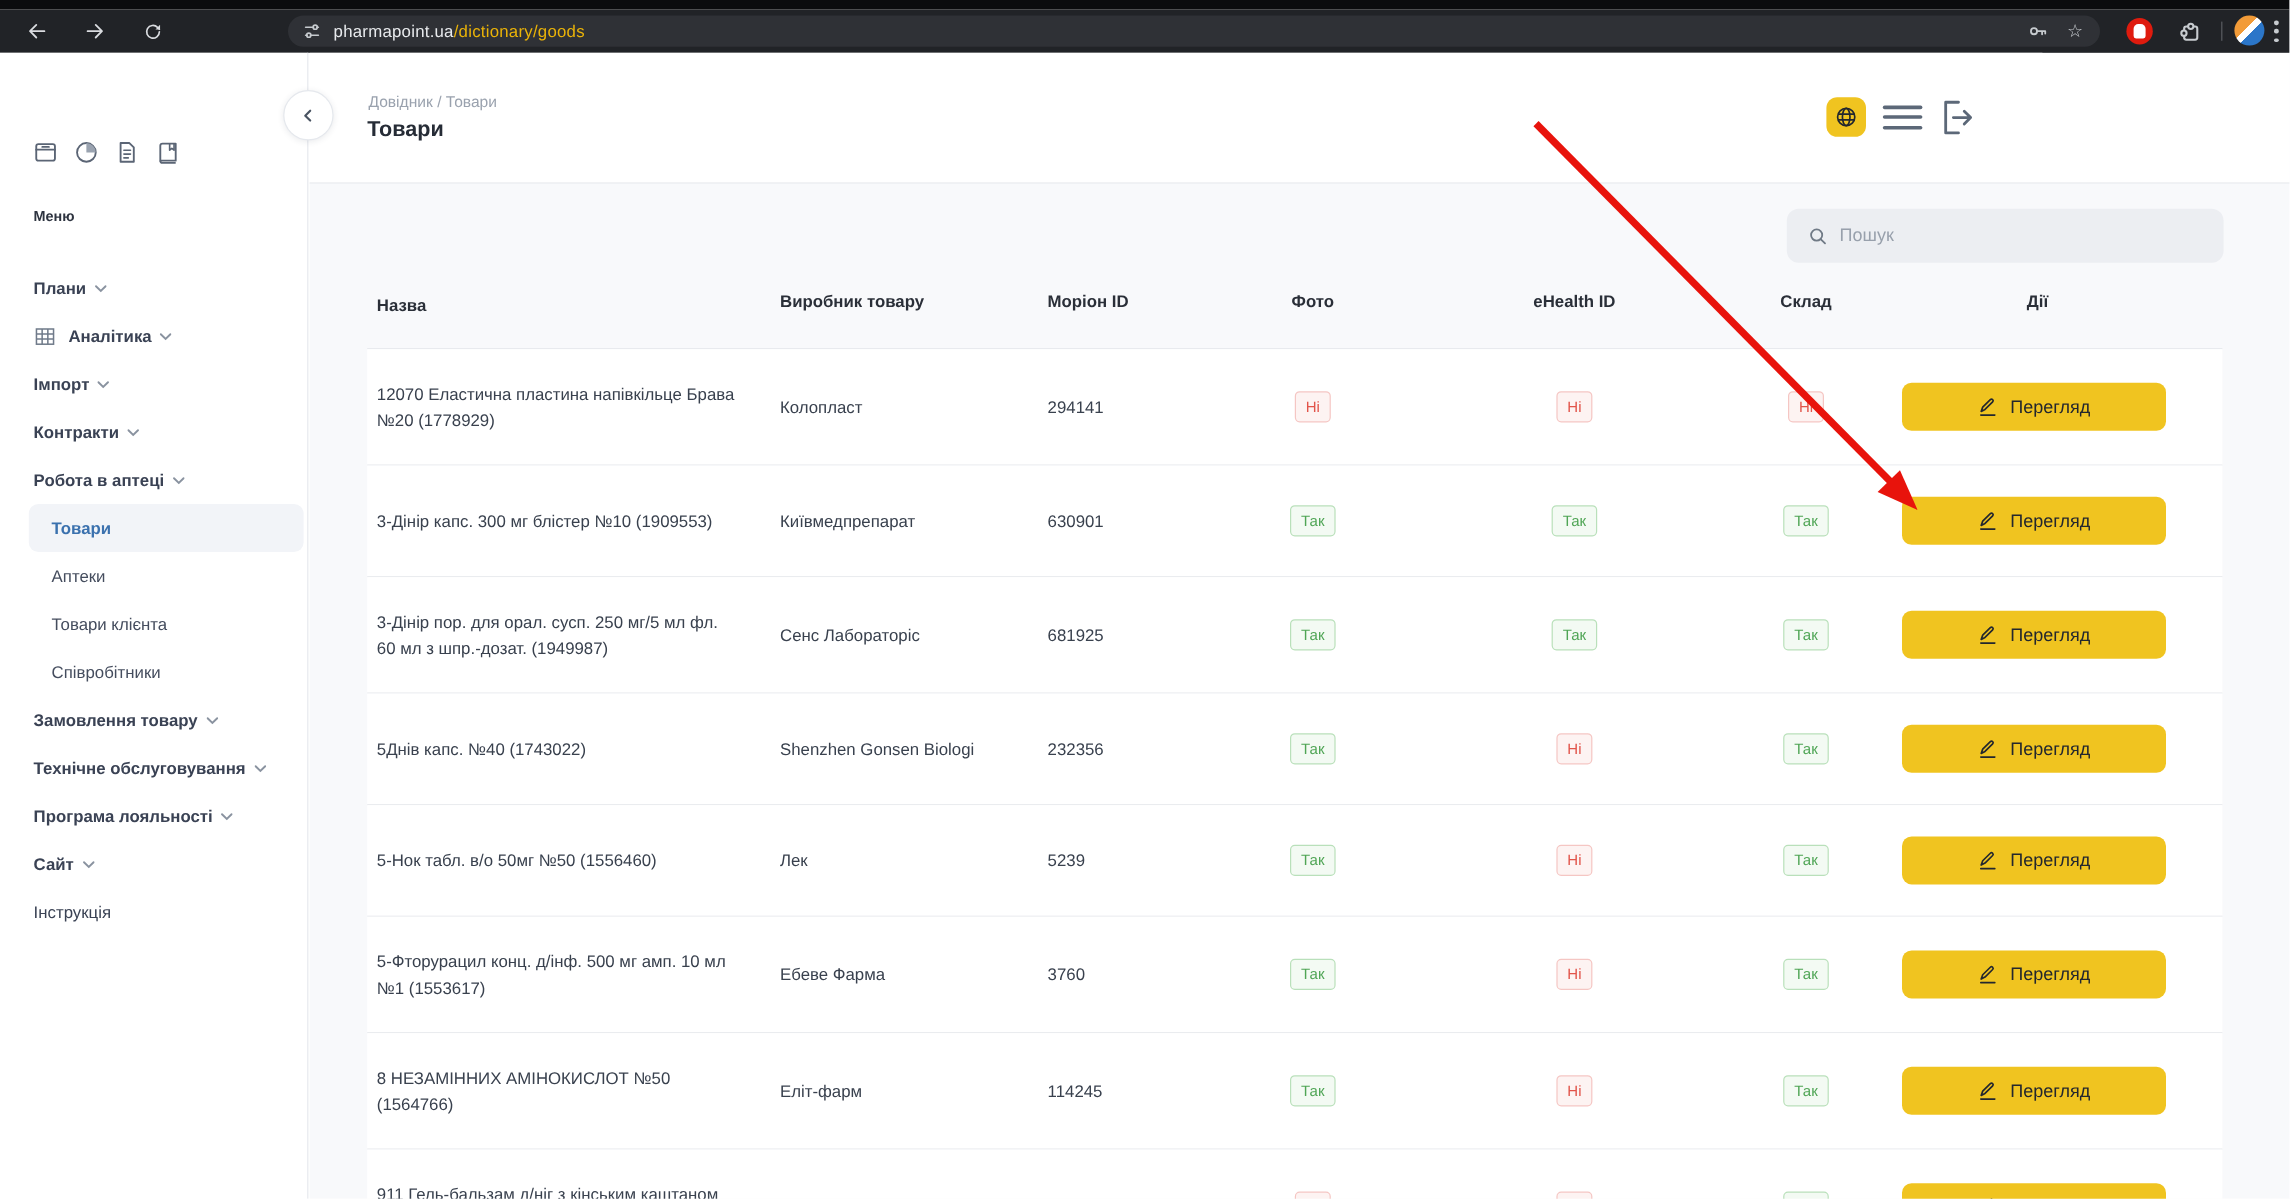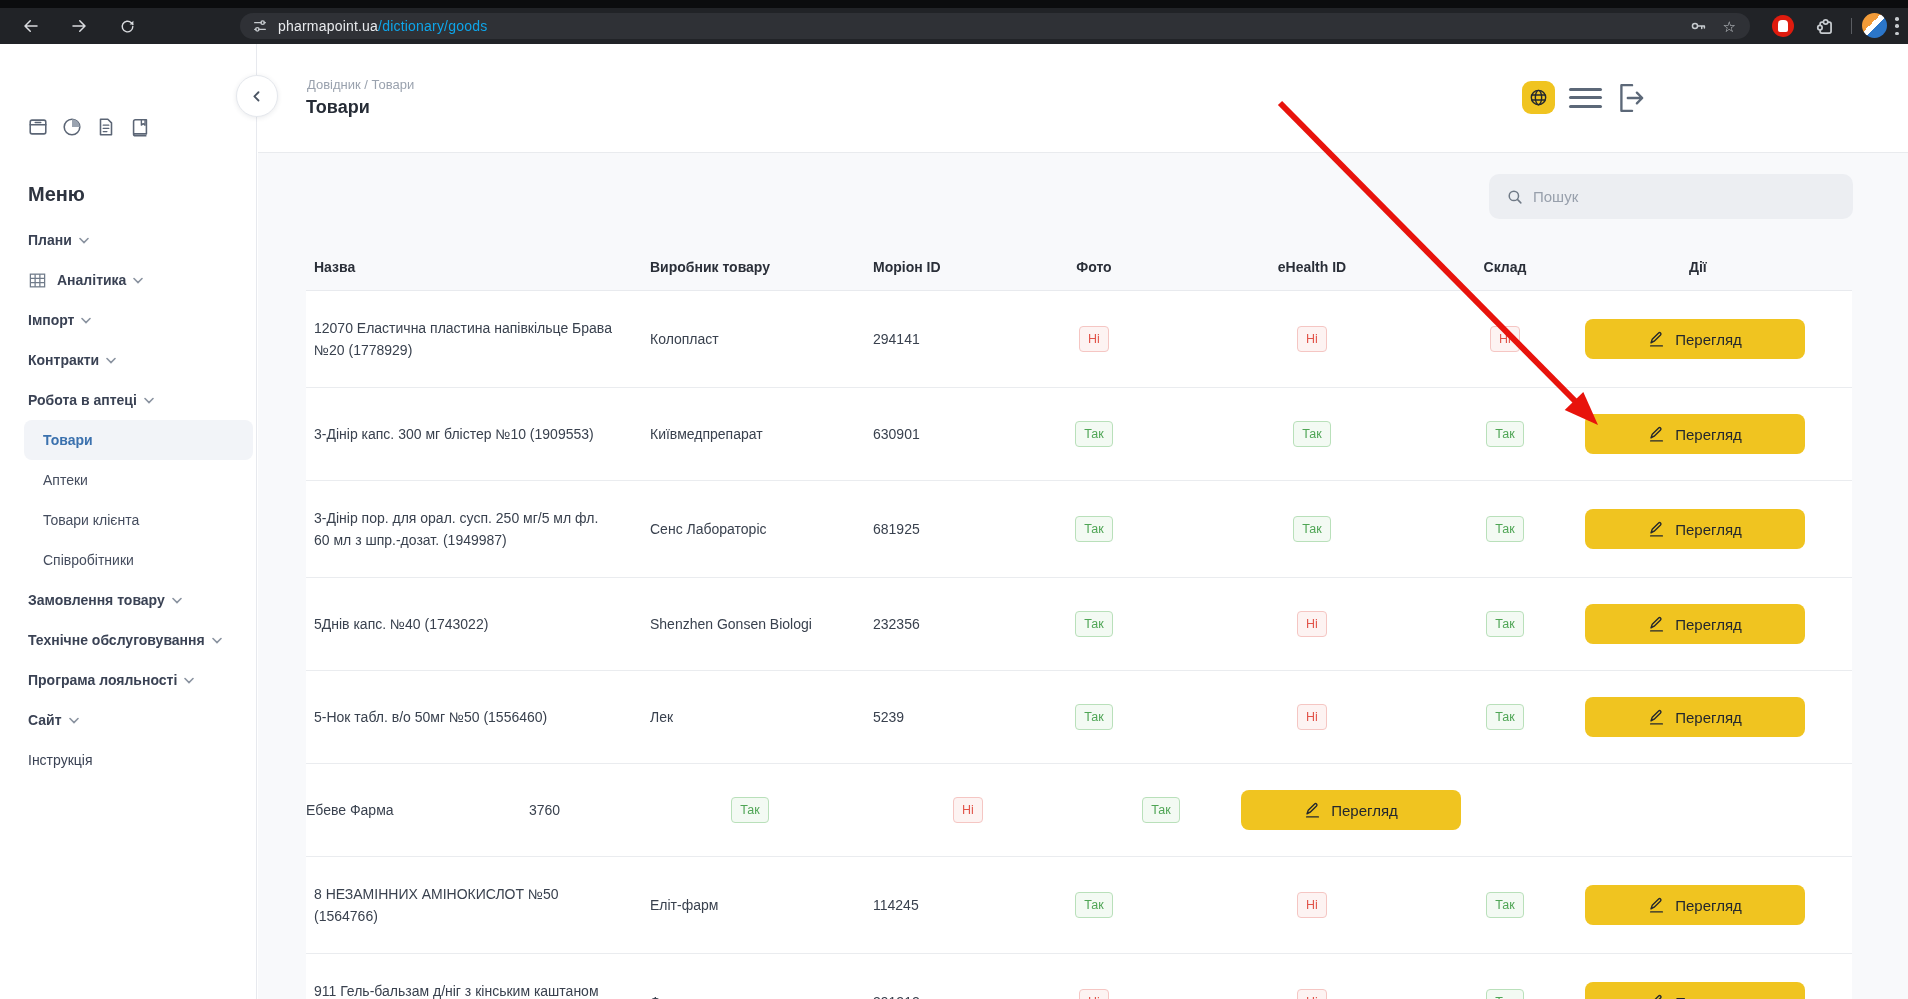--- a/index.html
+++ b/index.html
@@ -10,40 +10,40 @@
   .chrome-top { position:absolute; left:0; top:0; width:1908px; height:8px; background:#0b0c0e; }
   .chrome-bar { position:absolute; left:0; top:8px; width:1908px; height:36px; background:#212327;
     display:flex; align-items:center; }
   .nav-btn { width:34px; height:28px; display:flex; align-items:center; justify-content:center; margin-left:14px; }
   .nav-btn svg { display:block; }
   .url-pill { position:absolute; left:240px; top:5px; width:1510px; height:26px; border-radius:13px;
     background:#2f3136; display:flex; align-items:center; }
   .tune-ic { margin-left:12px; }
   .url-text { margin-left:10px; font-size:14px; letter-spacing:.2px; }
   .url-host { color:#e8eaed; }
-  .url-path { color:#0ea5e9; }
+  .url-path { color:#eab308; }
   .pill-right { position:absolute; right:14px; top:0; height:26px; display:flex; align-items:center; gap:16px; }
   .star-ic { color:#c7cbcf; font-size:15px; line-height:1; }
   .ext-red { position:absolute; left:1772px; top:7px; width:22px; height:22px; border-radius:50%;
     background:#df1b0e; display:flex; align-items:center; justify-content:center; }
   .ext-red .hand { width:10px; height:12px; background:#fff; border-radius:4px 4px 2px 2px; }
   .ext-puzzle { position:absolute; left:1814px; top:8px; }
   .bar-sep { position:absolute; left:1851px; top:10px; width:1px; height:16px; background:#5a5d62; }
   .avatar { position:absolute; left:1862px; top:5px; width:25px; height:25px; border-radius:50%;
     background:linear-gradient(135deg,#f29b38 0 40%,#ffffff 40% 55%,#2b76c9 55% 100%); }
   .dots { position:absolute; left:1895px; top:7px; width:4px; height:22px; display:flex; flex-direction:column;
     justify-content:space-between; padding:2px 0; }
   .dots i { width:3.5px; height:3.5px; border-radius:50%; background:#c7cbcf; }
 
   
   .sidebar { position:absolute; left:0; top:44px; width:257px; height:955px; background:#fff;
     border-right:1px solid #e7e9ee; }
   .side-icons { position:absolute; left:27px; top:72px; display:flex; gap:12px; }
   .side-icons .ticon { width:22px; height:22px; display:flex; align-items:center; justify-content:center; }
-  .menu-heading { position:absolute; left:28px; top:139px; font-size:20px; font-weight:bold; color:#2e3440; }
+  .menu-heading { position:absolute; left:28px; top:129px; font-size:12px; font-weight:bold; color:#2e3440; }
   .side-list { position:absolute; left:0; top:176px; width:257px; }
   .side-item { height:40px; display:flex; align-items:center; cursor:pointer; position:relative; }
   .side-item .s-icon { width:20px; height:20px; margin-left:27px; margin-right:10px; display:flex;
     align-items:center; justify-content:center; }
   .side-item .s-label { font-size:14px; font-weight:bold; color:#3a4254; }
   .side-item.no-icon .s-label { margin-left:28px; }
   .side-item.sub .s-label { margin-left:43px; font-weight:normal; color:#454d5e; }
   .side-item.plain .s-label { font-weight:normal; }
   .side-item.active { background:#f2f4f8; border-radius:8px; margin:0 4px 0 24px; }
   .side-item.active .s-label { margin-left:19px; color:#3b71ae; font-weight:bold; }
@@ -70,21 +70,21 @@
 
   .search-box { position:absolute; left:1231px; top:21px; width:364px; height:45px; border-radius:10px;
     background:#eceef2; display:flex; align-items:center; }
   .search-box svg { margin-left:17px; }
   .search-box input { border:none; outline:none; background:transparent; font-size:15px; color:#000000;
     margin-left:9px; width:300px; font-family:"Liberation Sans", sans-serif; }
   .search-box input::placeholder { color:#98a0ac; }
 
   
   .table { position:absolute; left:48px; top:90px; width:1546px; }
-  .thead { display:flex; height:48px; align-items:center; border-bottom:1px solid #e8eaee; }
+  .thead { display:flex; height:48px; border-bottom:1px solid #e8eaee; }
   .thead .hcell { font-size:14px; font-weight:bold; color:#2a2f38; }
   .trow { display:flex; align-items:center; background:#fff; border-bottom:1px solid #eaecef;
     padding:26px 0; }
   .cell { font-size:14px; color:#39414e; }
   .c-name   { width:344px; padding-left:8px;  padding-right:38px; line-height:22px; }
   .c-manuf  { width:223px; padding-right:16px; }
   .c-morion { width:131px; padding-left:0;  }
   .c-photo  { width:180px; text-align:center; }
   .c-ehealth{ width:256px; text-align:center; }
   .c-sklad  { width:130px; text-align:center; }
@@ -398,20 +398,21 @@
         <svg width="17" height="17" viewBox="0 0 16 16">
                   <path d="M2.8 11.2l1.2-3.4 6-5.9a1.25 1.25 0 0 1 1.8 1.8l-6 5.9-3 1.6z" fill="none" stroke="#23272e" stroke-width="1.3" stroke-linejoin="round"></path>
                   <path d="M2.5 14h11" stroke="#23272e" stroke-width="1.3" stroke-linecap="round"></path>
                 </svg>
         <span class="view-label">Перегляд</span>
       </button>
     </div>
   </div>
 
   <div class="trow">
+    <div class="cell c-name">5-Фторурацил конц. д/інф. 500 мг амп. 10 мл №1 (1553617)</div>
     <div class="cell c-manuf">Ебеве Фарма</div>
     <div class="cell c-morion">3760</div>
     <div class="cell c-photo"><span class="badge b-yes">Так</span></div>
     <div class="cell c-ehealth"><span class="badge b-no">Ні</span></div>
     <div class="cell c-sklad"><span class="badge b-yes">Так</span></div>
     <div class="cell c-actions">
       <button class="view-btn">
         <svg width="17" height="17" viewBox="0 0 16 16">
                   <path d="M2.8 11.2l1.2-3.4 6-5.9a1.25 1.25 0 0 1 1.8 1.8l-6 5.9-3 1.6z" fill="none" stroke="#23272e" stroke-width="1.3" stroke-linejoin="round"></path>
                   <path d="M2.5 14h11" stroke="#23272e" stroke-width="1.3" stroke-linecap="round"></path>

